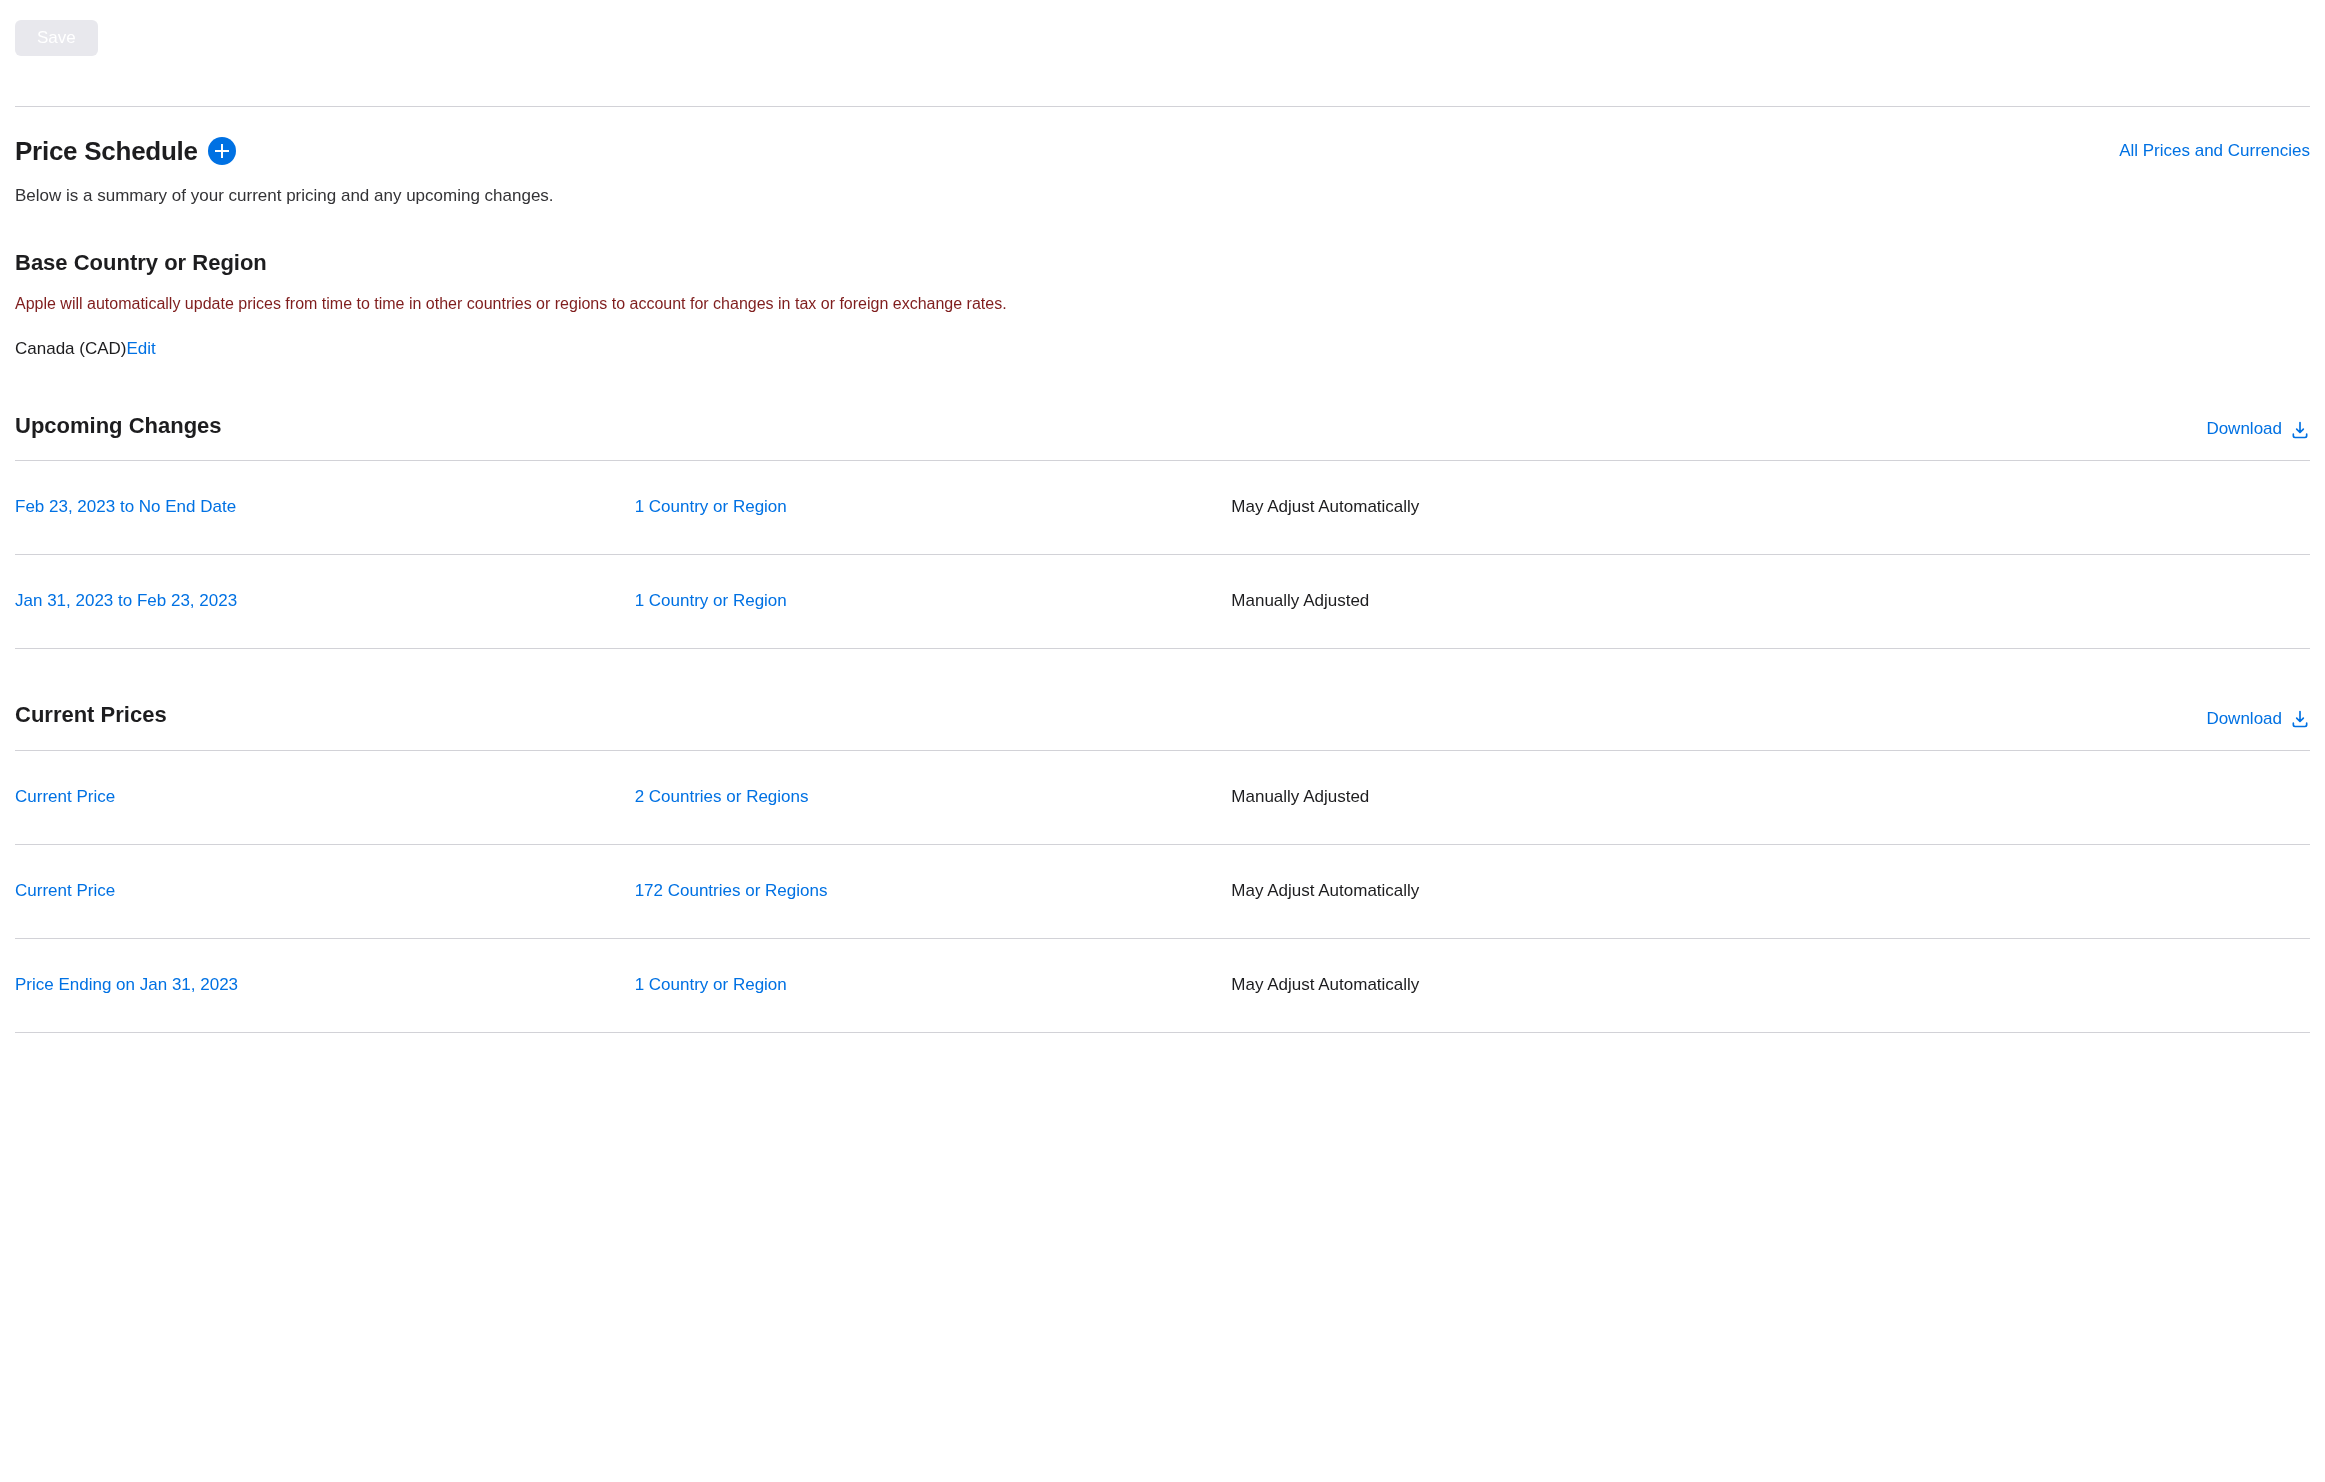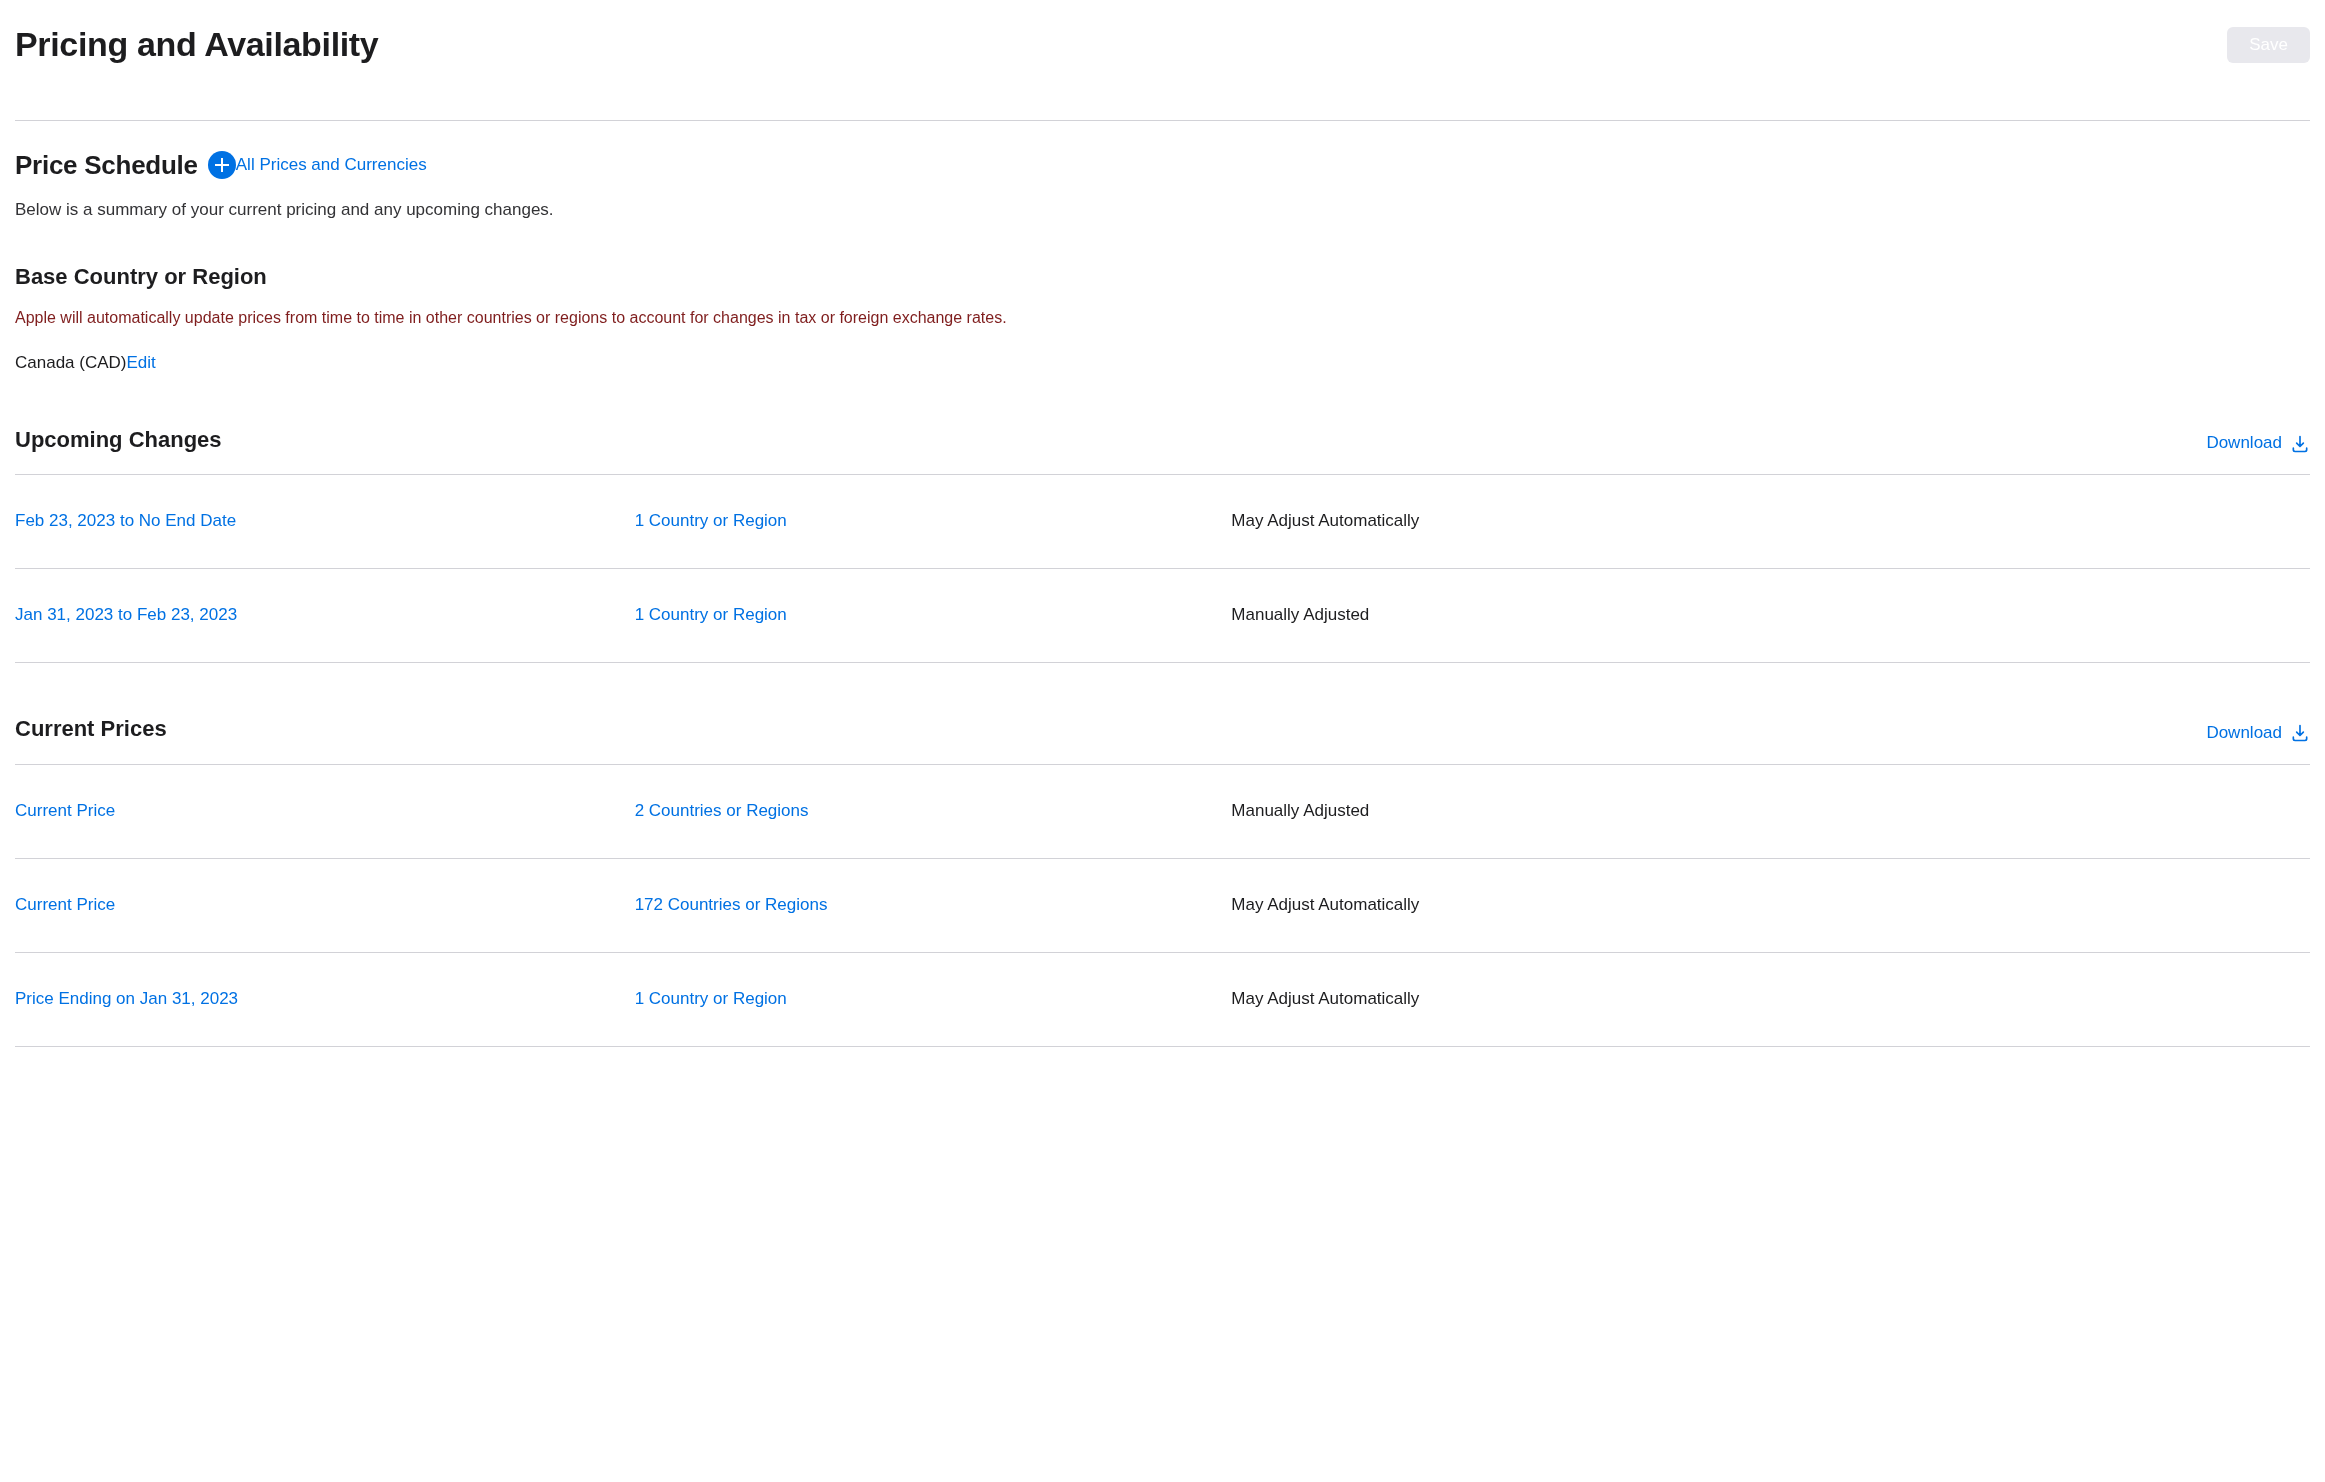--- a/index.html
+++ b/index.html
@@ -33,20 +33,21 @@
       color: #fff;
       border: none;
       border-radius: 6px;
       padding: 8px 22px;
       font-size: 17px;
       font-weight: 400;
       cursor: pointer;
     }
     .section-header-row {
       display: flex;
+      justify-content: space-between;
       align-items: center;
       margin-bottom: 14px;
     }
     .section-title-wrap {
       display: flex;
       align-items: center;
       gap: 10px;
     }
     .section-title {
       font-size: 26px;
@@ -130,21 +131,20 @@
       height: 20px;
       stroke: #0071e3;
       stroke-width: 2;
       fill: none;
     }
   </style>
 </head>
 <body>
 
 <div class="header-row">
-  <h1 class="page-title">Pricing and Availability</h1>
   <button class="save-button">Save</button>
 </div>
 
 <div class="section-header-row">
   <div class="section-title-wrap">
     <h2 class="section-title">Price Schedule</h2>
     <div class="add-circle">
       <svg width="16" height="16" viewBox="0 0 16 16">
           <path d="M7 1h2v6h6v2H9v6H7V9H1V7h6V1z"></path>
         </svg>

